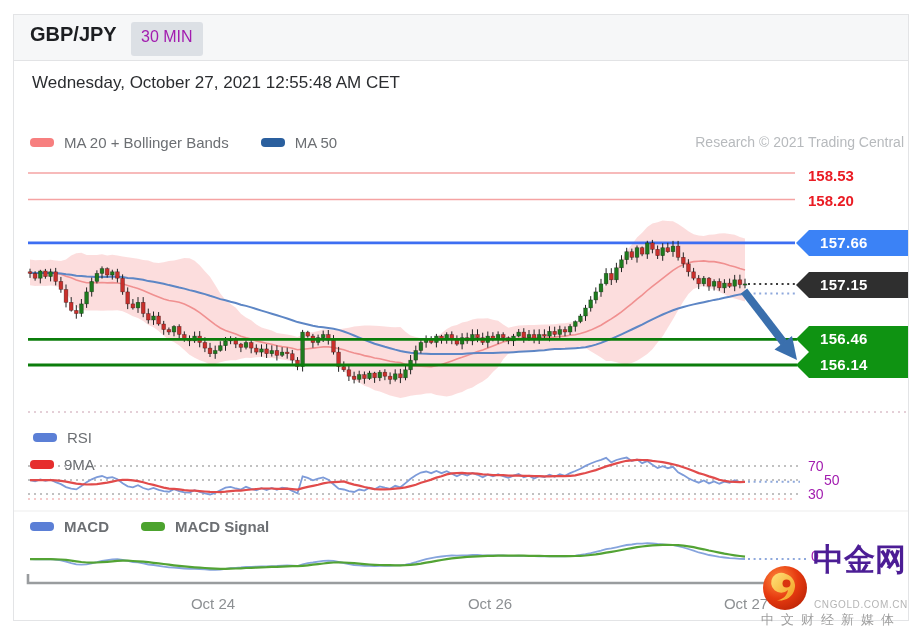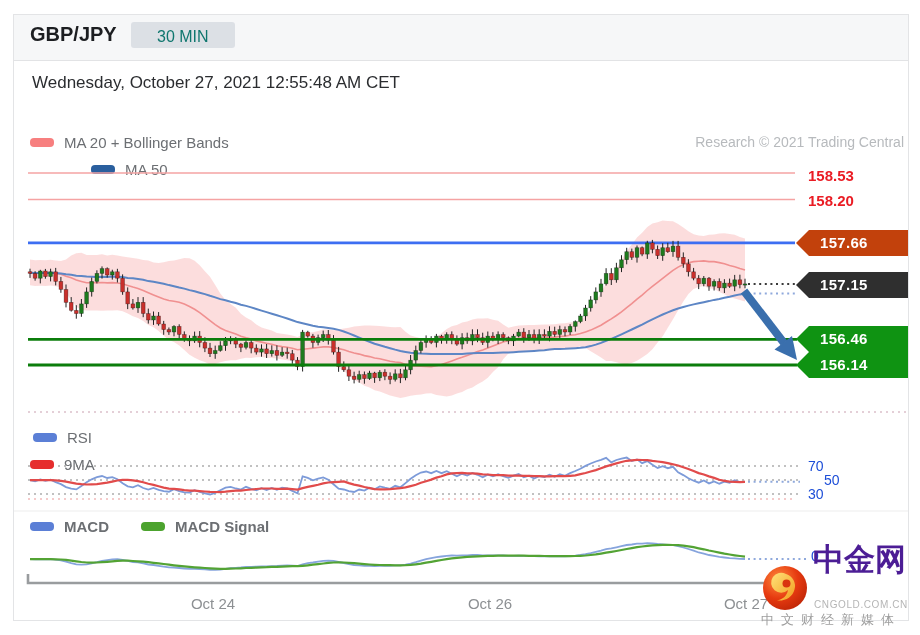--- a/index.html
+++ b/index.html
@@ -3,54 +3,54 @@
 <meta charset="utf-8">
 <style>
   html,body{margin:0;padding:0;background:#ffffff;}
   .stage{position:relative;width:920px;height:635px;background:#ffffff;overflow:hidden;
          font-family:"Liberation Sans","DejaVu Sans",sans-serif;}
   .card{position:absolute;left:13px;top:14px;width:896px;height:607px;background:#ffffff;
         border:1px solid #e3e4e6;box-sizing:border-box;}
   .card-header{position:absolute;left:13px;top:14px;width:896px;height:47px;background:#f6f7f8;
         border:1px solid #e3e4e6;border-bottom:1px solid #e2e3e5;box-sizing:border-box;}
   .symbol{position:absolute;left:30px;top:23px;font-size:20px;font-weight:bold;color:#1c1e21;}
-  .tf-badge{position:absolute;left:131px;top:22px;height:26px;line-height:30px;padding:0 26px;
-        background:#dcе0e5;background:#dce0e5;color:#0f766e;font-size:16px;border-radius:3px;}
+  .tf-badge{position:absolute;left:131px;top:22px;height:34px;line-height:30px;padding:0 10px;
+        background:#dcе0e5;background:#dce0e5;color:#a21caf;font-size:16px;border-radius:3px;}
   .datetime{position:absolute;left:32px;top:73px;font-size:17px;color:#2b2d30;}
   .legend{position:absolute;display:flex;align-items:center;gap:10px;font-size:15px;color:#6c6f73;}
   .legend .item{display:flex;align-items:center;gap:10px;margin-right:22px;}
   .swatch{width:24px;height:9px;border-radius:4px;display:inline-block;}
   .research{position:absolute;right:16px;top:134px;font-size:14px;color:#b7babd;}
   .chart-svg{position:absolute;left:0;top:0;width:920px;height:635px;pointer-events:none;}
   .lvl-label{position:absolute;left:808px;width:100px;font-size:15px;font-weight:bold;color:#ea1c24;}
   .price-tag{position:absolute;left:796px;width:112px;height:26px;line-height:26px;color:#ffffff;
         font-size:15px;font-weight:bold;padding-left:24px;box-sizing:border-box;letter-spacing:.3px;
         clip-path:polygon(0 50%,13px 0,100% 0,100% 100%,13px 100%);}
-  .grid-label{position:absolute;left:808px;width:40px;font-size:14px;color:#1d4ed8;}
+  .grid-label{position:absolute;left:808px;width:40px;font-size:14px;color:#a21caf;}
   .axis-label{position:absolute;width:60px;text-align:center;font-size:15px;color:#8d9093;top:595px;}
   .wm-circle{position:absolute;left:762px;top:565px;width:46px;height:46px;}
   .wm-name{position:absolute;left:813px;top:543px;width:100px;font-size:31px;font-weight:bold;
         color:#4c1d95;letter-spacing:0px;line-height:34px;white-space:nowrap;}
   .wm-domain{position:absolute;left:814px;top:599px;font-size:10px;color:#b5b5b5;letter-spacing:.6px;white-space:nowrap;}
   .wm-tagline{position:absolute;left:761px;top:611px;width:158px;font-size:13px;color:#9d9d9d;
         letter-spacing:7px;white-space:nowrap;}
 </style>
 </head>
 <body>
 
 <div class="stage">
   <div class="card"></div>
 
   <div class="card-header"></div>
   <div class="symbol">GBP/JPY</div>
   <div class="tf-badge">30 MIN</div>
 
   <div class="datetime">Wednesday, October 27, 2021 12:55:48 AM CET</div>
 
-  <div class="legend" style="left:30px;top:134px;flex-direction:column;">
+  <div class="legend" style="left:30px;top:134px;">
     <span class="item">
       <span class="swatch" style="background:#f77f7f;"></span>
       <span>MA 20 + Bollinger Bands</span>
     </span>
     <span class="item">
       <span class="swatch" style="background:#2a5f9e;"></span>
       <span>MA 50</span>
     </span>
   </div>
   <div class="research">Research © 2021 Trading Central</div>
@@ -360,21 +360,21 @@
         <line x1="748" y1="481.7" x2="800" y2="481.7" stroke="#8fa9dc" stroke-width="2" stroke-dasharray="2 3.6"></line>
         <path d="M30.0,559.1 L35.1,559.4 L40.3,559.2 L45.4,559.4 L50.6,559.2 L55.7,559.6 L60.9,560.4 L66.0,561.7 L71.2,563.1 L76.3,564.3 L81.4,564.7 L86.6,564.3 L91.7,563.3 L96.9,562.1 L102.0,560.8 L107.2,560.1 L112.3,559.4 L117.4,559.2 L122.6,559.8 L127.7,560.9 L132.9,562.0 L138.0,562.4 L143.2,563.4 L148.3,564.5 L153.5,565.0 L158.6,565.8 L163.7,566.6 L168.9,567.4 L174.0,567.5 L179.2,568.0 L184.3,568.5 L189.5,568.9 L194.6,568.8 L199.7,569.0 L204.9,569.3 L210.0,569.8 L215.2,569.9 L220.3,569.5 L225.5,568.9 L230.6,568.2 L235.8,567.8 L240.9,567.5 L246.0,567.0 L251.2,566.8 L256.3,566.7 L261.5,566.4 L266.6,566.4 L271.8,566.1 L276.9,566.0 L282.1,565.7 L287.2,565.5 L292.3,565.6 L297.5,566.0 L302.6,564.3 L307.8,563.1 L312.9,562.5 L318.1,561.7 L323.2,560.9 L328.3,560.6 L333.5,560.9 L338.6,562.0 L343.8,563.0 L348.9,564.0 L354.1,565.0 L359.2,565.4 L364.4,565.9 L369.5,565.8 L374.6,566.0 L379.8,565.8 L384.9,565.7 L390.1,565.8 L395.2,565.4 L400.4,565.3 L405.5,564.7 L410.6,563.6 L415.8,562.2 L420.9,560.6 L426.1,559.2 L431.2,558.2 L436.4,557.2 L441.5,556.5 L446.7,555.8 L451.8,555.5 L456.9,555.6 L462.1,555.3 L467.2,555.3 L472.4,555.0 L477.5,555.0 L482.7,555.3 L487.8,555.3 L492.9,555.4 L498.1,555.3 L503.2,555.5 L508.4,555.8 L513.5,555.8 L518.7,555.7 L523.8,555.9 L529.0,555.9 L534.1,556.2 L539.2,556.3 L544.4,556.4 L549.5,556.3 L554.7,556.4 L559.8,556.2 L565.0,556.3 L570.1,556.0 L575.3,555.6 L580.4,555.0 L585.5,554.2 L590.7,553.1 L595.8,551.9 L601.0,550.6 L606.1,549.1 L611.3,548.4 L616.4,547.3 L621.5,546.2 L626.7,545.0 L631.8,544.5 L637.0,543.7 L642.1,543.7 L647.3,543.2 L652.4,543.4 L657.6,544.0 L662.7,544.3 L667.8,544.8 L673.0,545.2 L678.1,546.2 L683.3,547.5 L688.4,549.0 L693.6,550.7 L698.7,552.5 L703.8,553.6 L709.0,555.0 L714.1,555.9 L719.3,556.9 L724.4,557.5 L729.6,558.2 L734.7,558.3 L739.9,558.8 L745.0,559.0" fill="none" stroke="#86a4dd" stroke-width="1.8"></path>
         <path d="M30.0,559.1 L35.1,559.1 L40.3,559.1 L45.4,559.2 L50.6,559.2 L55.7,559.3 L60.9,559.5 L66.0,559.9 L71.2,560.6 L76.3,561.3 L81.4,562.0 L86.6,562.5 L91.7,562.6 L96.9,562.5 L102.0,562.2 L107.2,561.8 L112.3,561.3 L117.4,560.9 L122.6,560.7 L127.7,560.7 L132.9,561.0 L138.0,561.3 L143.2,561.7 L148.3,562.2 L153.5,562.8 L158.6,563.4 L163.7,564.0 L168.9,564.7 L174.0,565.3 L179.2,565.8 L184.3,566.4 L189.5,566.9 L194.6,567.3 L199.7,567.6 L204.9,568.0 L210.0,568.3 L215.2,568.6 L220.3,568.8 L225.5,568.8 L230.6,568.7 L235.8,568.5 L240.9,568.3 L246.0,568.0 L251.2,567.8 L256.3,567.6 L261.5,567.3 L266.6,567.2 L271.8,566.9 L276.9,566.8 L282.1,566.6 L287.2,566.4 L292.3,566.2 L297.5,566.2 L302.6,565.8 L307.8,565.3 L312.9,564.7 L318.1,564.1 L323.2,563.5 L328.3,562.9 L333.5,562.5 L338.6,562.4 L343.8,562.5 L348.9,562.8 L354.1,563.2 L359.2,563.7 L364.4,564.1 L369.5,564.5 L374.6,564.8 L379.8,565.0 L384.9,565.1 L390.1,565.2 L395.2,565.3 L400.4,565.3 L405.5,565.2 L410.6,564.9 L415.8,564.3 L420.9,563.6 L426.1,562.7 L431.2,561.8 L436.4,560.9 L441.5,560.0 L446.7,559.2 L451.8,558.4 L456.9,557.9 L462.1,557.4 L467.2,556.9 L472.4,556.6 L477.5,556.3 L482.7,556.1 L487.8,555.9 L492.9,555.8 L498.1,555.7 L503.2,555.7 L508.4,555.7 L513.5,555.7 L518.7,555.7 L523.8,555.7 L529.0,555.8 L534.1,555.9 L539.2,555.9 L544.4,556.0 L549.5,556.1 L554.7,556.1 L559.8,556.2 L565.0,556.2 L570.1,556.1 L575.3,556.0 L580.4,555.8 L585.5,555.5 L590.7,555.0 L595.8,554.4 L601.0,553.6 L606.1,552.7 L611.3,551.9 L616.4,551.0 L621.5,550.0 L626.7,549.0 L631.8,548.1 L637.0,547.2 L642.1,546.5 L647.3,545.9 L652.4,545.4 L657.6,545.1 L662.7,544.9 L667.8,544.9 L673.0,545.0 L678.1,545.2 L683.3,545.7 L688.4,546.3 L693.6,547.2 L698.7,548.3 L703.8,549.3 L709.0,550.5 L714.1,551.5 L719.3,552.6 L724.4,553.6 L729.6,554.5 L734.7,555.3 L739.9,556.0 L745.0,556.6" fill="none" stroke="#53a334" stroke-width="2.2"></path>
         <line x1="748" y1="559.0" x2="806" y2="559.0" stroke="#8fa9dc" stroke-width="2" stroke-dasharray="2 3.6"></line>
         <path d="M28,574 L28,583 L788,583" fill="none" stroke="#999c9e" stroke-width="2.6"></path>
       </g>
   </svg>
 
   <div class="lvl-label" style="top:167px;">158.53</div>
   <div class="lvl-label" style="top:192px;">158.20</div>
-  <div class="price-tag" style="top:230px;background:#c2410c;">157.66</div>
+  <div class="price-tag" style="top:230px;background:#3b82f6;">157.66</div>
   <div class="price-tag" style="top:272px;background:#2f2f2f;">157.15</div>
   <div class="price-tag" style="top:326px;background:#0f9312;">156.46</div>
   <div class="price-tag" style="top:352px;background:#0f9312;">156.14</div>
 
   <div class="legend" style="left:30px;top:429px;flex-direction:column;">
     <span class="item">
       <span class="swatch" style="background:#5b7fd6;"></span>
       <span>RSI</span>
     </span>
     <span class="item">

